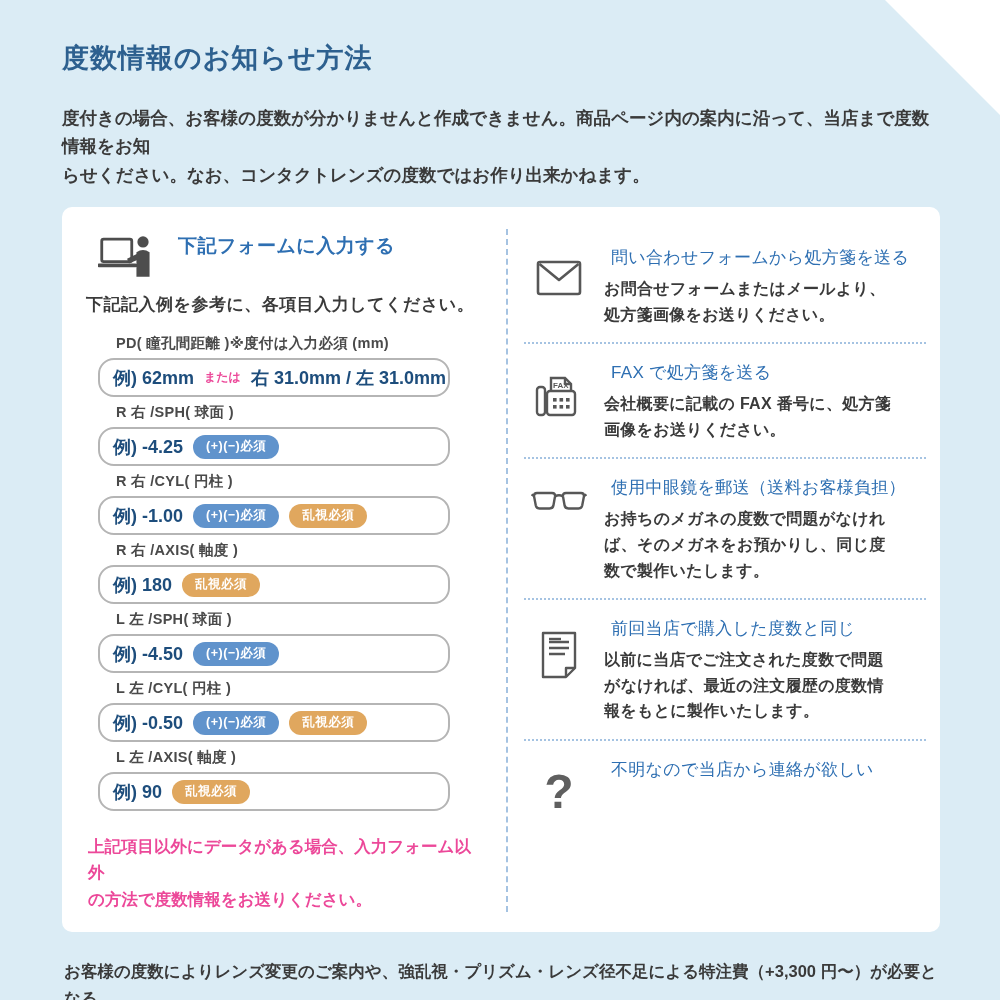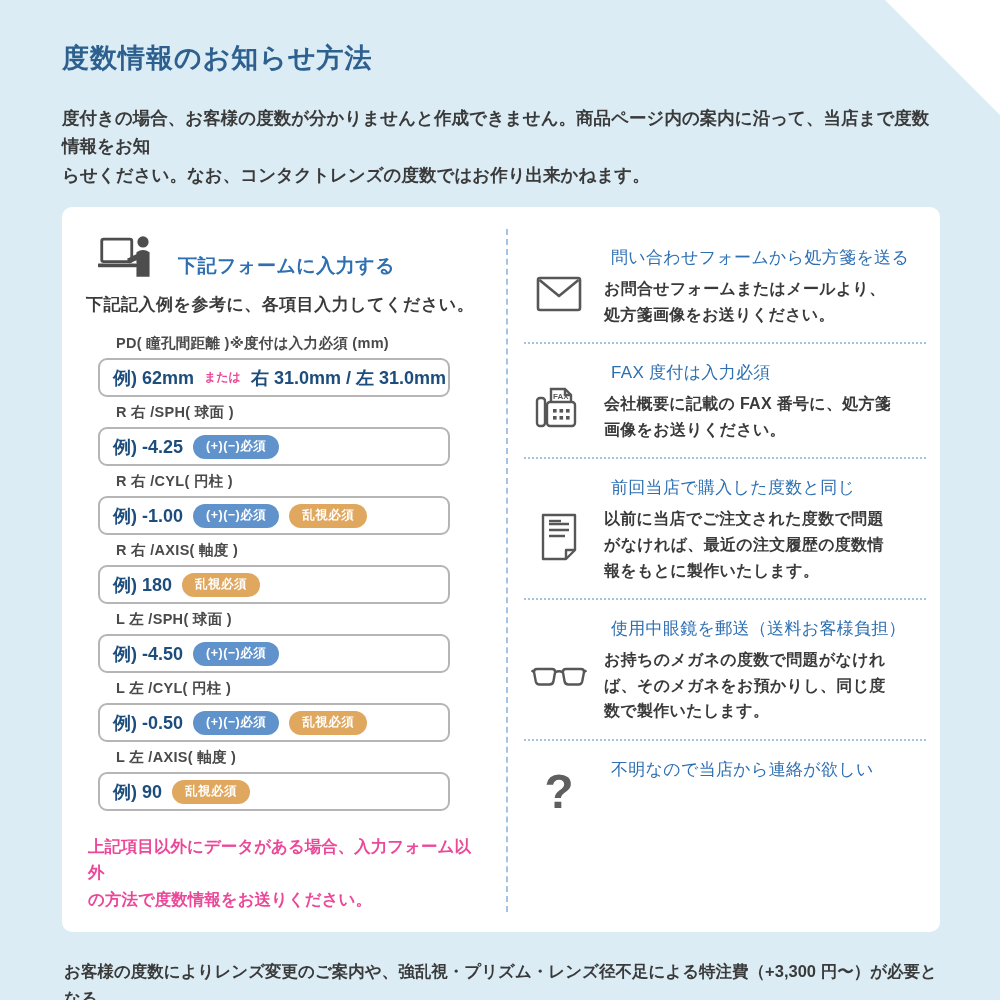--- a/index.html
+++ b/index.html
@@ -30,32 +30,32 @@
     display:flex; padding:22px 10px 20px 18px;
   }
   .col-left{
     width:428px; flex:0 0 428px;
     border-right:2px dashed #a5c3e2;
     padding:4px 24px 0 4px;
   }
   .col-right{ flex:1; padding:0 4px 0 16px; }
 
   
-  .form-header{ display:flex; align-items:flex-end; gap:20px; margin-left:14px; }
+  .form-header{ display:flex; align-items:flex-start; gap:20px; margin-left:14px; }
   .form-header .hicon{ width:60px; display:flex; justify-content:center; }
   .form-heading{ font-size:19px; font-weight:bold; color:#2e6fb2; letter-spacing:0.5px; }
   .form-instruction{ margin:14px 0 18px 2px; font-size:17px; font-weight:bold; color:#3a3a3a; letter-spacing:0.5px;}
   .field-group{ margin-left:14px; margin-bottom:6px; }
   .field-label{
     font-size:14.5px; font-weight:bold; color:#4a4a4a;
     margin:5px 0 5px 18px; letter-spacing:0.3px;
   }
   .field-box{
     width:352px; height:39px; background:#fff;
-    border:2px solid #b5b5b5; border-radius:9px;
+    border:2px solid #b5b5b5; border-radius:16px;
     display:flex; align-items:center; gap:10px;
     padding:0 10px 0 13px; white-space:nowrap;
   }
   .ex-value{ font-size:18px; font-weight:bold; color:#1d4d7c; }
   .ex-connector{ font-size:12px; font-weight:bold; color:#ec4899; }
   .badge{
     display:inline-flex; align-items:center; justify-content:center;
     height:24px; padding:0 13px; border-radius:999px;
     font-size:12.5px; font-weight:bold; color:#ffffff; letter-spacing:0.5px;
   }
@@ -63,21 +63,21 @@
   .badge.orange{ background:#e0a75e; }
   .form-note{
     margin:22px 0 0 4px; font-size:16.5px; font-weight:bold;
     line-height:1.6; color:#ec4899; white-space:pre-line;
   }
 
   
   .method{ display:flex; gap:12px; padding:17px 0 15px 2px; }
   .method + .method{ border-top:2px dotted #a5c3e2; }
   .method .micon{
-    flex:0 0 66px; display:flex; justify-content:center; align-items:center;
+    flex:0 0 66px; display:flex; justify-content:center; align-items:flex-start;
     padding-top:14px; color:#575757;
   }
   .method-text{ flex:1; }
   .method-title{
     font-size:17px; font-weight:normal; color:#2e6fb2; margin-bottom:7px; letter-spacing:0.3px;padding-left:7px;
   }
   .method-body{
     font-size:16px; font-weight:bold; color:#3a3a3a; line-height:1.6;
     white-space:pre-line; letter-spacing:0.3px;
   }
@@ -208,23 +208,40 @@
               <rect x="18" y="23" width="3.6" height="3.6"></rect>
                 <rect x="24.5" y="23" width="3.6" height="3.6"></rect>
                 <rect x="31" y="23" width="3.6" height="3.6"></rect>
               <rect x="18" y="30" width="3.6" height="3.6"></rect>
                 <rect x="24.5" y="30" width="3.6" height="3.6"></rect>
                 <rect x="31" y="30" width="3.6" height="3.6"></rect>
             </g>
           </svg>
         </span>
         <div class="method-text">
-          <div class="method-title">FAX 度付は入力必須</div>
+          <div class="method-title">FAX で処方箋を送る</div>
           <div class="method-body">会社概要に記載の FAX 番号に、処方箋
 画像をお送りください。</div>
+        </div>
+      </div>
+
+      <div class="method">
+        <span class="micon">
+          <svg width="56" height="24" viewBox="0 0 56 24" fill="none" stroke="#575757" stroke-width="2.4" stroke-linejoin="round">
+            <path d="M3 6 Q3 3 6 3 H21 Q24.5 3 24 6.5 L22.5 15 Q22 18.5 18.5 18.5 H8.5 Q5.5 18.5 4.8 15.5 Z"></path>
+            <path d="M53 6 Q53 3 50 3 H35 Q31.5 3 32 6.5 L33.5 15 Q34 18.5 37.5 18.5 H47.5 Q50.5 18.5 51.2 15.5 Z"></path>
+            <path d="M24 6.5 Q28 4 32 6.5"></path>
+            <path d="M3 6 L0.5 4.5 M53 6 L55.5 4.5"></path>
+          </svg>
+        </span>
+        <div class="method-text">
+          <div class="method-title">使用中眼鏡を郵送（送料お客様負担）</div>
+          <div class="method-body">お持ちのメガネの度数で問題がなけれ
+ば、そのメガネをお預かりし、同じ度
+数で製作いたします。</div>
         </div>
       </div>
 
       <div class="method">
         <span class="micon">
           <svg width="40" height="48" viewBox="0 0 40 48" fill="none" stroke="#575757" stroke-width="2.4" stroke-linejoin="round">
             <path d="M4 2 H36 V37 L27 46 H4 Z"></path>
             <path d="M36 37 H27 V46"></path>
             <path d="M10 11 H30 M10 17 H30 M10 23 H26"></path>
             <path d="M10 8 H22"></path>
@@ -233,37 +250,20 @@
         <div class="method-text">
           <div class="method-title">前回当店で購入した度数と同じ</div>
           <div class="method-body">以前に当店でご注文された度数で問題
 がなければ、最近の注文履歴の度数情
 報をもとに製作いたします。</div>
         </div>
       </div>
 
       <div class="method">
         <span class="micon">
-          <svg width="56" height="24" viewBox="0 0 56 24" fill="none" stroke="#575757" stroke-width="2.4" stroke-linejoin="round">
-            <path d="M3 6 Q3 3 6 3 H21 Q24.5 3 24 6.5 L22.5 15 Q22 18.5 18.5 18.5 H8.5 Q5.5 18.5 4.8 15.5 Z"></path>
-            <path d="M53 6 Q53 3 50 3 H35 Q31.5 3 32 6.5 L33.5 15 Q34 18.5 37.5 18.5 H47.5 Q50.5 18.5 51.2 15.5 Z"></path>
-            <path d="M24 6.5 Q28 4 32 6.5"></path>
-            <path d="M3 6 L0.5 4.5 M53 6 L55.5 4.5"></path>
-          </svg>
-        </span>
-        <div class="method-text">
-          <div class="method-title">使用中眼鏡を郵送（送料お客様負担）</div>
-          <div class="method-body">お持ちのメガネの度数で問題がなけれ
-ば、そのメガネをお預かりし、同じ度
-数で製作いたします。</div>
-        </div>
-      </div>
-
-      <div class="method">
-        <span class="micon">
           <span class="q-glyph">?</span>
         </span>
         <div class="method-text">
           <div class="method-title">不明なので当店から連絡が欲しい</div>
         </div>
       </div>
 
     </div>
   </div>
 

